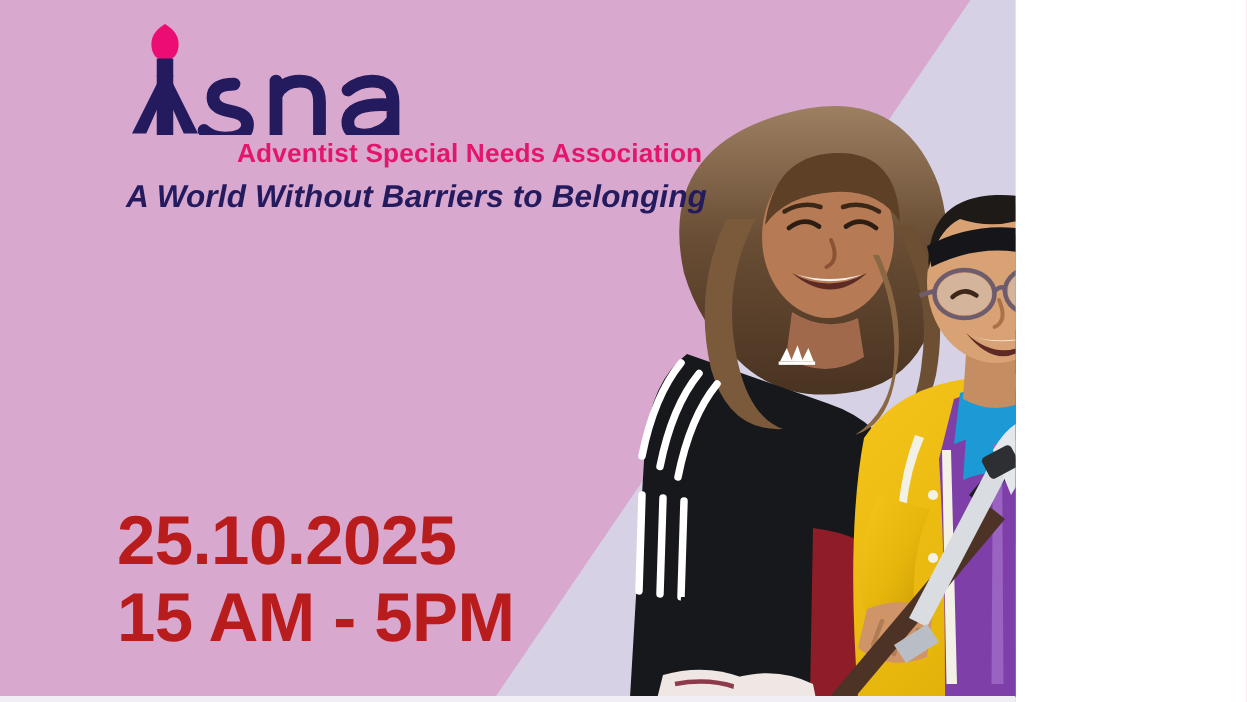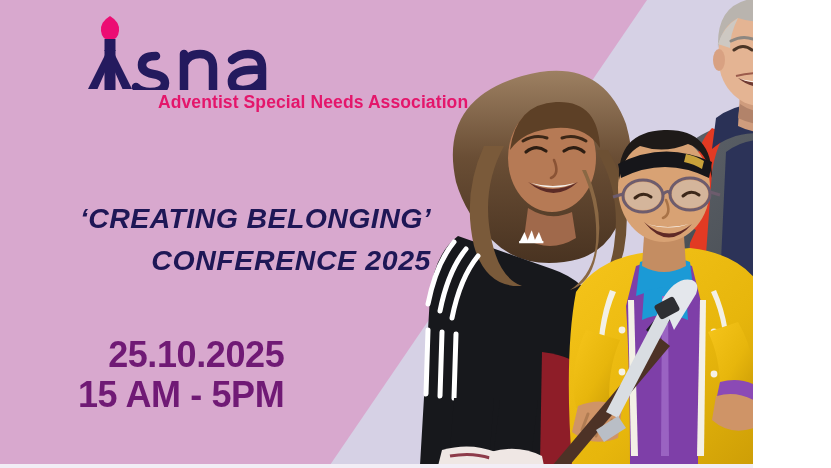--- a/index.html
+++ b/index.html
@@ -1,23 +1,22 @@
 <!DOCTYPE html>
 <html><head>
 <meta charset="utf-8">
 <style>
   html,body{margin:0;padding:0;background:#ffffff;}
   body{font-family:"Liberation Sans",sans-serif;}
 
   .banner{
     position:relative;
-    width:753px;height:468px;
+    width:677px;height:468px;
     overflow:hidden;
     background:#d7d2e6;
-    text-align:right;
   }
 
   
   .bg-right{
     position:absolute;inset:0;
     background:#d6d1e5;
   }
   .bg-left{
     position:absolute;inset:0;
     background:#d8a8ce;
@@ -58,22 +57,22 @@
     color:#1e1756;
     font-size:28.5px;font-weight:bold;font-style:italic;
     letter-spacing:.4px;line-height:1.46;
     white-space:nowrap;
   }
   .headline .l2{letter-spacing:.6px;}
 
   
   .datetime{
     position:absolute;left:78px;top:335px;
-    color:#701a75;
-    font-size:36px;font-weight:bold;
+    color:#b91c1c;
+    font-size:46px;font-weight:bold;
     line-height:1.1;letter-spacing:-.4px;
     white-space:nowrap;
   }
 </style>
 </head>
 <body>
 
 <div class="banner">
 
   <div class="bg-right"></div>
@@ -292,25 +291,22 @@
         <path d="M70 44 q-14 0 -14 9 q0 7 11 9 q12 2 12 9 q0 9 -15 9 q-9 0 -14 -5" fill="none" stroke="#241a5e" stroke-width="8.5" stroke-linecap="round"></path>
 
         <path d="M98 78 L98 42 M98 52 q4 -10 16 -10 q13 0 13 14 L127 78" fill="none" stroke="#241a5e" stroke-width="8.5" stroke-linecap="round" stroke-linejoin="round"></path>
 
         <path d="M146 48 q7 -6 16 -6 q14 0 14 14 L176 78 M176 58 q-28 -2 -30 10 q-1 10 11 10 q12 0 19 -10" fill="none" stroke="#241a5e" stroke-width="8.5" stroke-linecap="round" stroke-linejoin="round"></path>
       </svg>
     </div>
     <div class="logo-sub">Adventist Special Needs Association</div>
   </div>
 
-
-  <div class="headline">
-    <div class="l1">‘CREATING BELONGING’</div>
-    <div class="l2">CONFERENCE 2025</div>
-  </div>
+  <div class="tagline">A World Without Barriers to Belonging</div>
+
 
   <div class="datetime">
     <div>25.10.2025</div>
     <div>15 AM - 5PM</div>
   </div>
 
   <div class="bottom-strip"></div>
 </div>
 
 </body></html>

